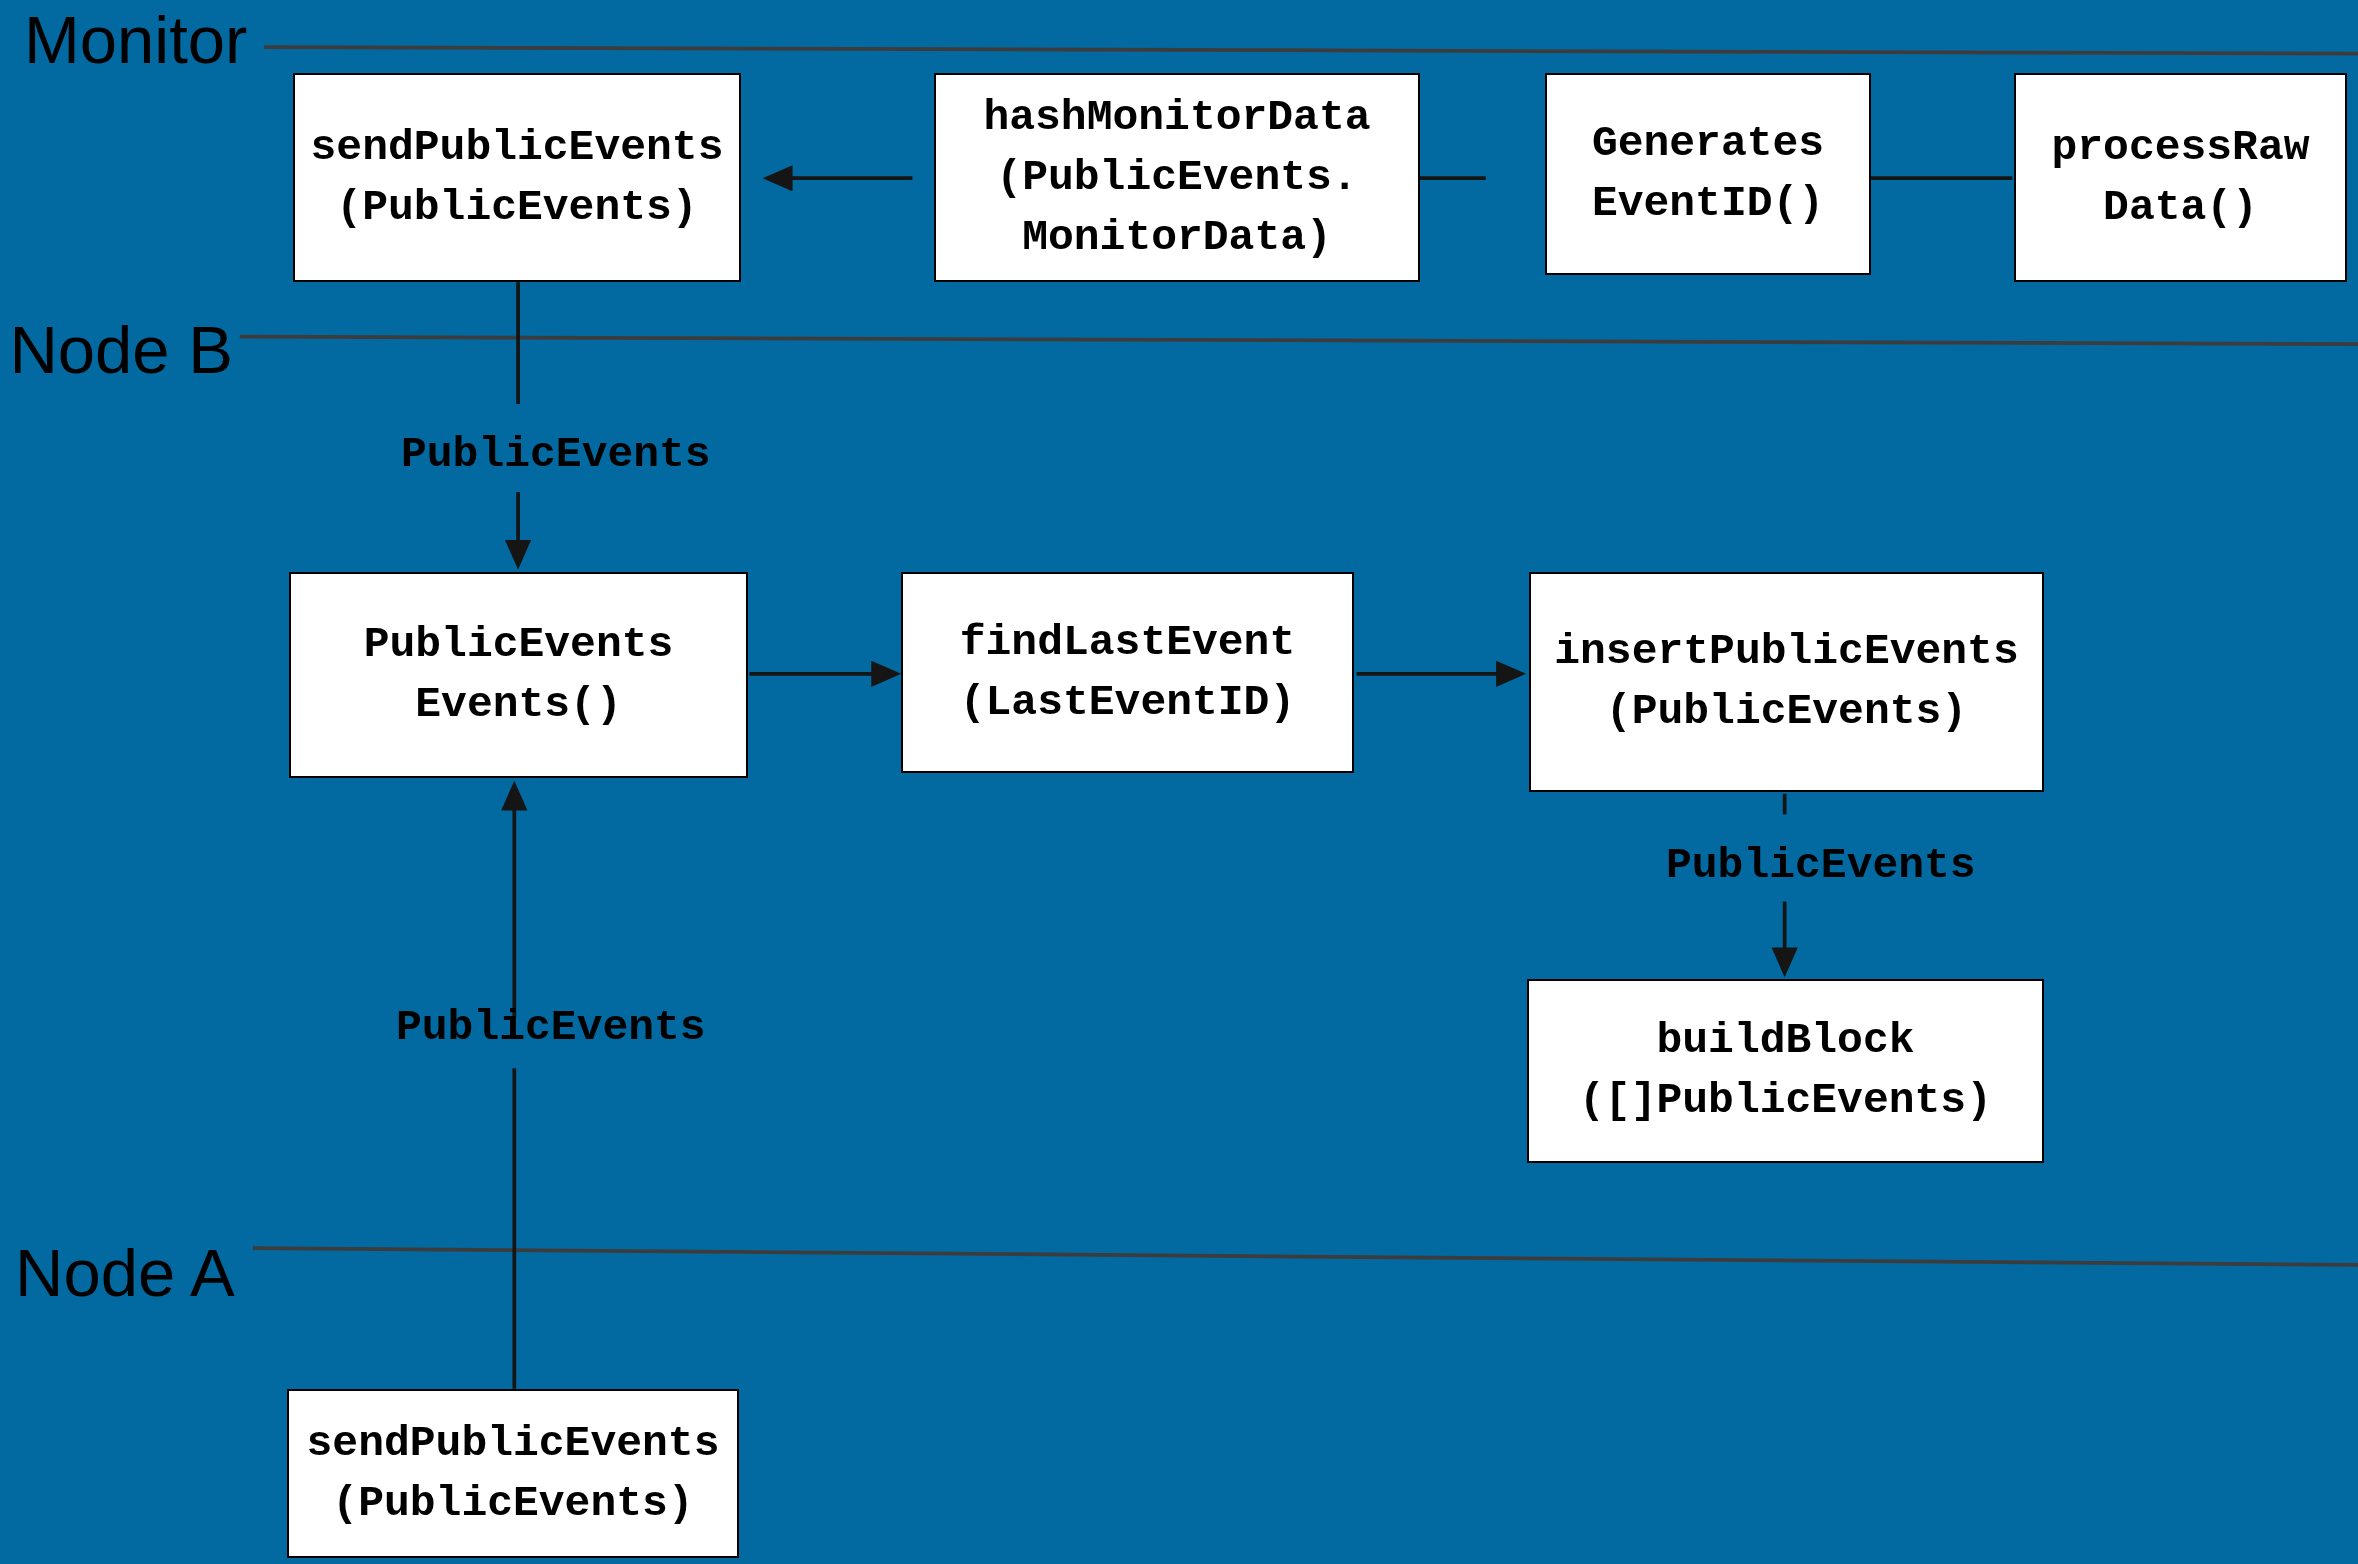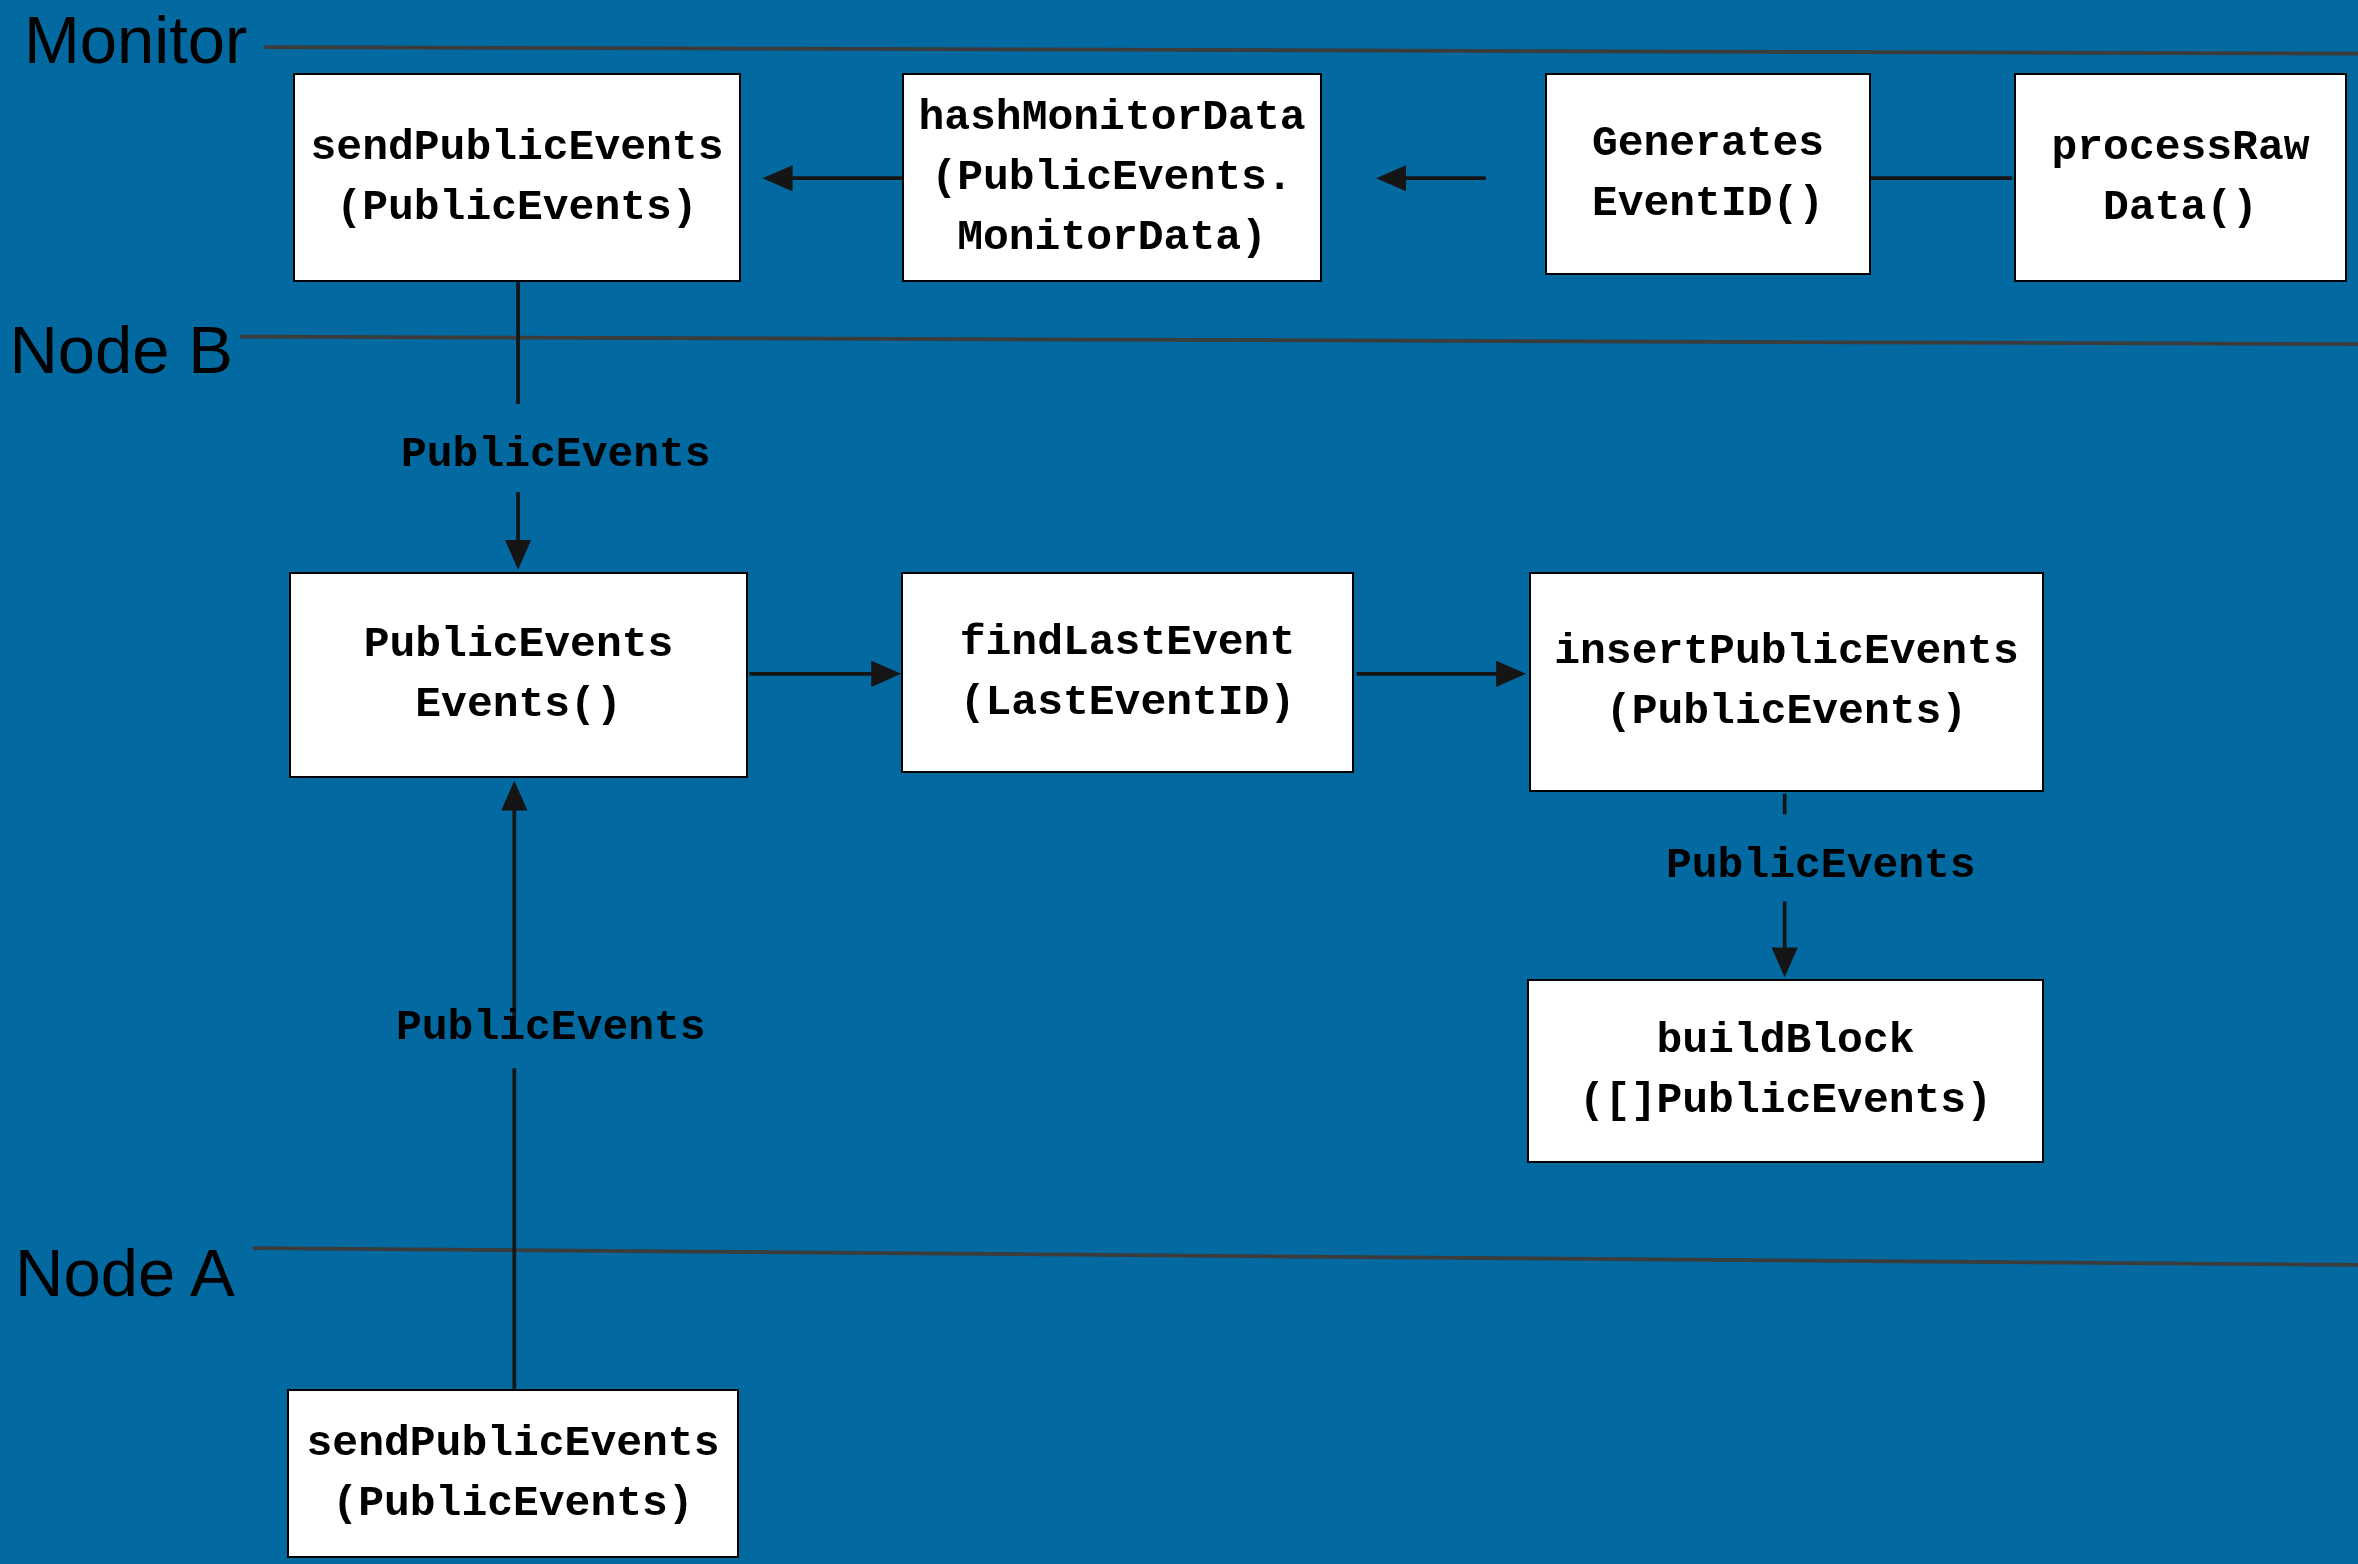--- a/index.html
+++ b/index.html
@@ -82,21 +82,21 @@
 
   <div class="lane-label" style="left:24px; top:5.6px">Monitor</div>
   <div class="lane-label" style="left:9.4px; top:316px">Node B</div>
   <div class="lane-label" style="left:15px; top:1239px">Node A</div>
 
   <div class="box" style="left:293px; top:73px; width:448px; height:209px">
     <div class="bl">sendPublicEvents</div>
     <div class="bl">(PublicEvents)</div>
   </div>
 
-  <div class="box" style="left:902px; top:73px; width:420px; height:209px">
+  <div class="box" style="left:934px; top:73px; width:486px; height:209px">
     <div class="bl">hashMonitorData</div>
     <div class="bl">(PublicEvents.</div>
     <div class="bl">MonitorData)</div>
   </div>
 
   <div class="box" style="left:1545px; top:73px; width:326px; height:202px">
     <div class="bl">Generates</div>
     <div class="bl">EventID()</div>
   </div>
 

